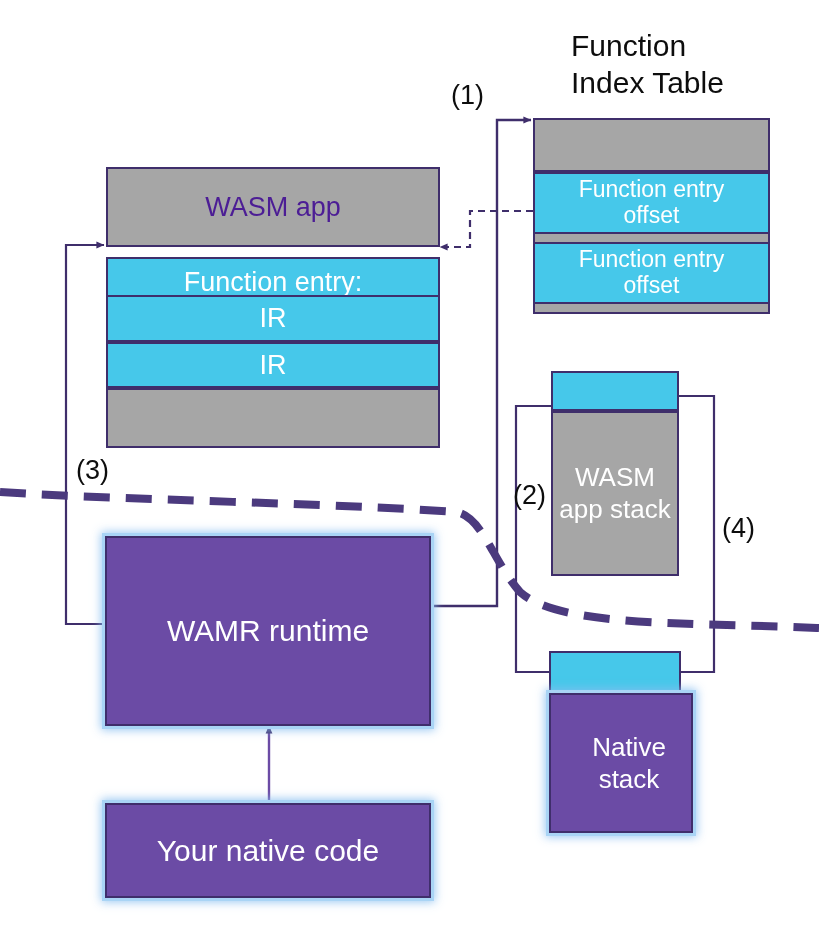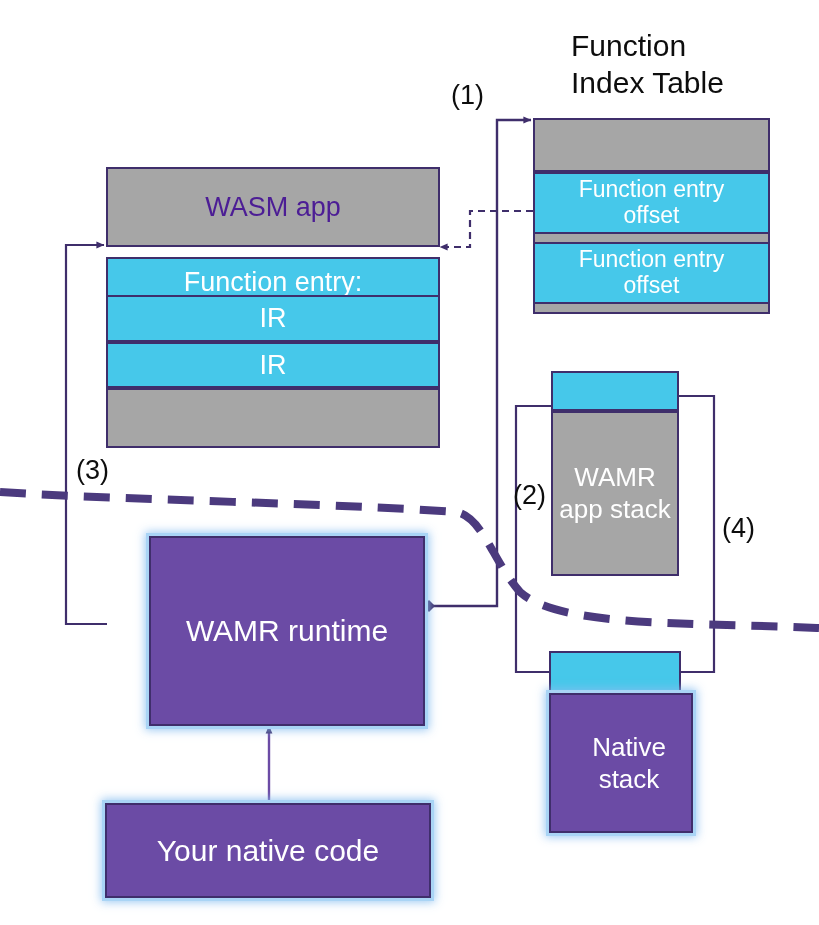--- a/index.html
+++ b/index.html
@@ -140,31 +140,31 @@
   </div>
   <div class="bx gray" style="left:533px; top:234px; width:237px; height:8px; border-top:none; border-bottom:none;"></div>
   <div class="bx cyan" style="left:533px; top:242px; width:237px; height:62px; flex-direction:column;">
     <span class="t-white" style="font-size:23px; white-space:pre-line; text-align:center;">Function entry
 offset</span>
   </div>
   <div class="bx gray" style="left:533px; top:304px; width:237px; height:10px; border-top:none;"></div>
 
   <div class="bx cyan" style="left:551px; top:371px; width:128px; height:40px;"></div>
   <div class="bx gray" style="left:551px; top:411px; width:128px; height:165px;">
-    <span class="t-white" style="font-size:26px; white-space:pre-line; line-height:1.2;">WAMR
+    <span class="t-white" style="font-size:26px; white-space:pre-line; line-height:1.2;">WASM
 app stack</span>
   </div>
 
   <div class="bx cyan" style="left:549px; top:651px; width:132px; height:42px;"></div>
   <div class="bx purple glow" style="left:549px; top:693px; width:144px; height:140px;padding-left:16px;">
     <span class="t-white" style="font-size:26px; white-space:pre-line; line-height:1.25;">Native
 stack</span>
   </div>
 
-  <div class="bx purple glow" style="left:105px; top:536px; width:276px; height:190px;margin-left:44px;">
+  <div class="bx purple glow" style="left:105px; top:536px; width:326px; height:190px;">
     <span class="t-white" style="font-size:30px;">WAMR runtime</span>
   </div>
 
   <div class="bx purple glow" style="left:105px; top:803px; width:326px; height:95px;text-align:right;">
     <span class="t-white" style="font-size:30px;">Your native code</span>
   </div>
 
 </div>
 
 </body></html>

